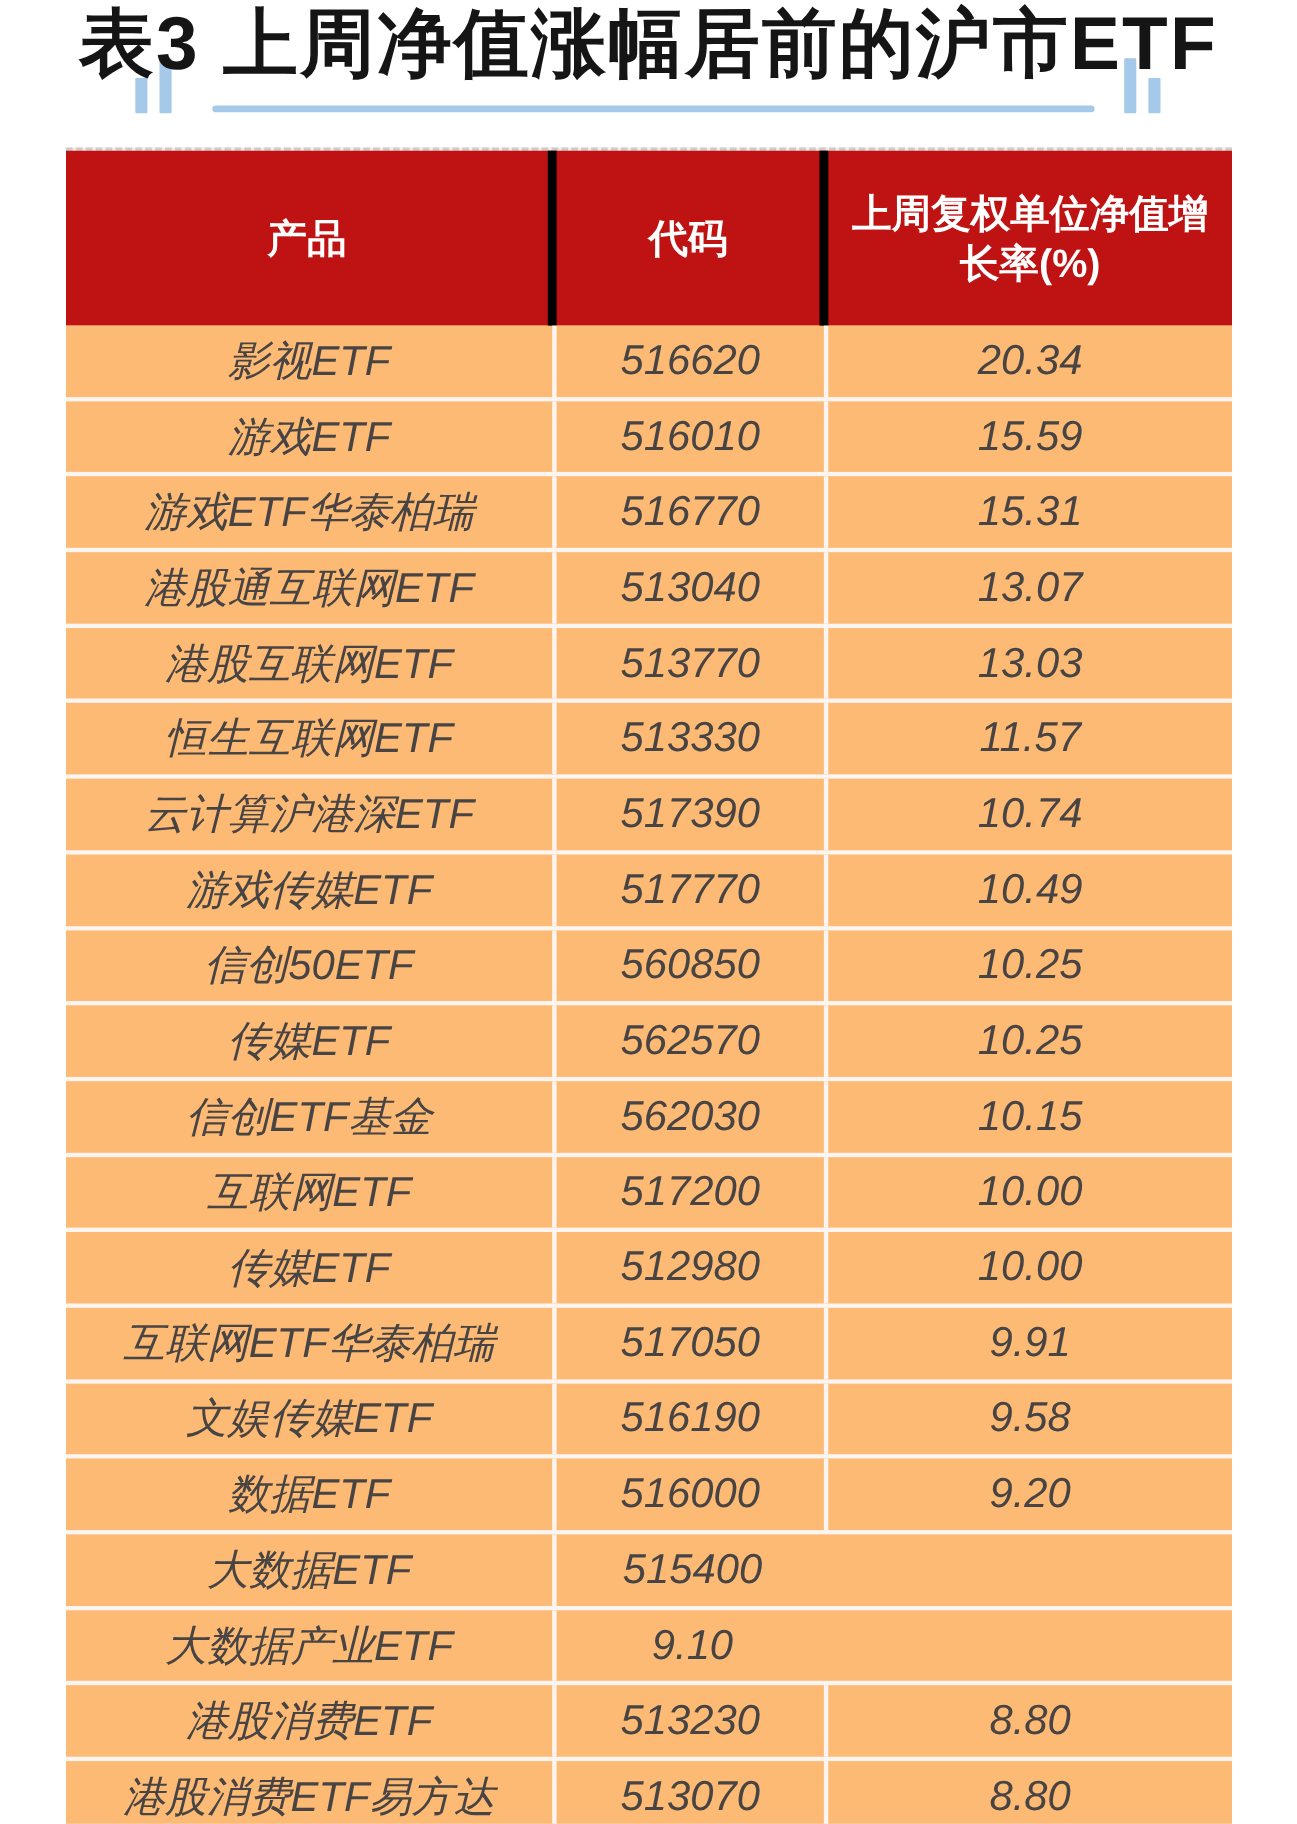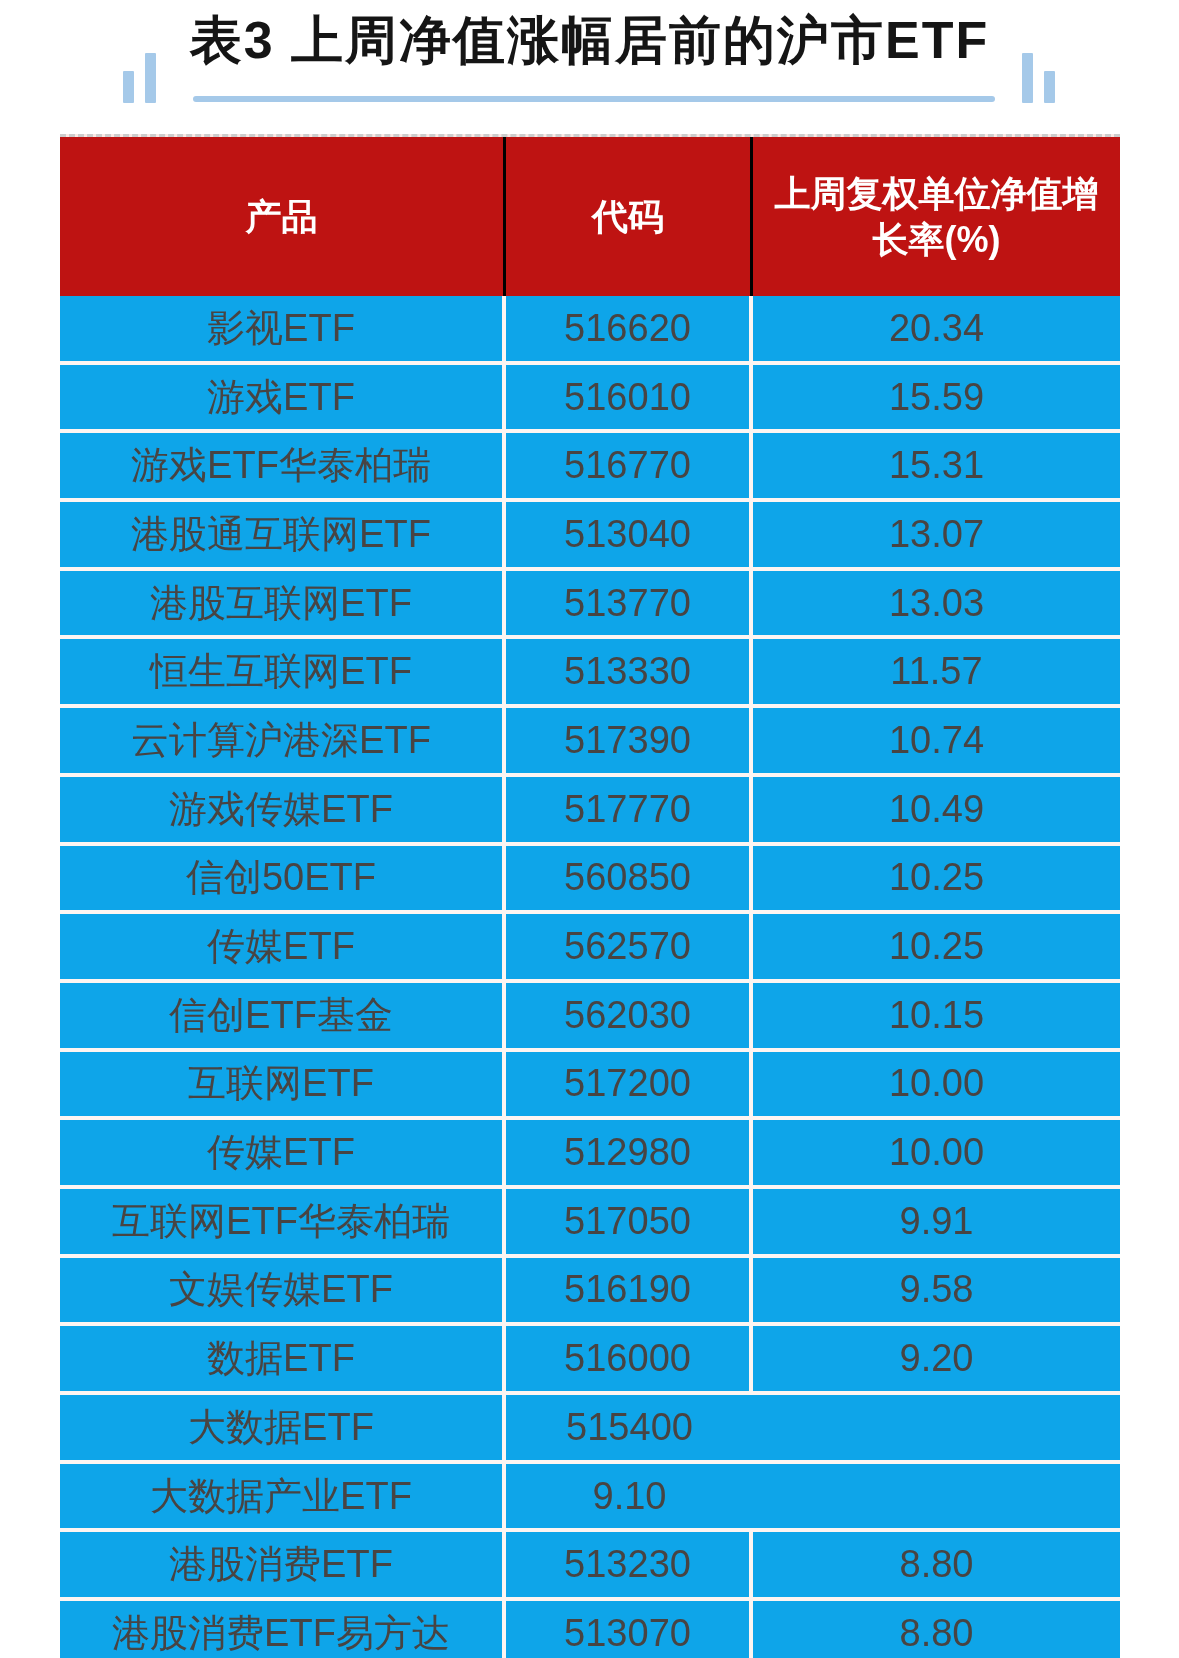--- a/index.html
+++ b/index.html
@@ -21,21 +21,21 @@
     left: 0; top: 0;
     width: 1179px;
     height: 137px;
   }
   .page-title {
     position: absolute;
     left: 0; top: 10px;
     width: 1179px;
     margin: 0;
     text-align: center;
-    font-size: 52px;
+    font-size: 68px;
     line-height: 60px;
     font-weight: 800;
     letter-spacing: 2px;
     color: #151515;
   }
   .title-underline {
     position: absolute;
     left: 193px; top: 96px;
     width: 802px; height: 6px;
     border-radius: 3px;
@@ -70,29 +70,30 @@
     display: flex;
     flex-direction: column;
     align-items: center;
     justify-content: center;
     color: #ffffff;
     font-size: 36px;
     font-weight: 700;
     line-height: 46px;
     box-sizing: border-box;
   }
-  .th:not(:last-child) { border-right: 3px solid #000000; }
+  .th:not(:last-child) { border-right: 8px solid #000000; }
 
   .row {
     display: grid;
     grid-template-columns: 446px 247px 367px;
     height: 68.7px;
     box-sizing: border-box;
     border-bottom: 4px solid #fdf5f2;
-    background: #0ea5e9;
+    background: #fdba74;
+    font-style: italic;
   }
   .cell {
     display: flex;
     align-items: center;
     justify-content: center;
     font-size: 38px;
     font-weight: 500;
     color: #484443;
     box-sizing: border-box;
     white-space: nowrap;

